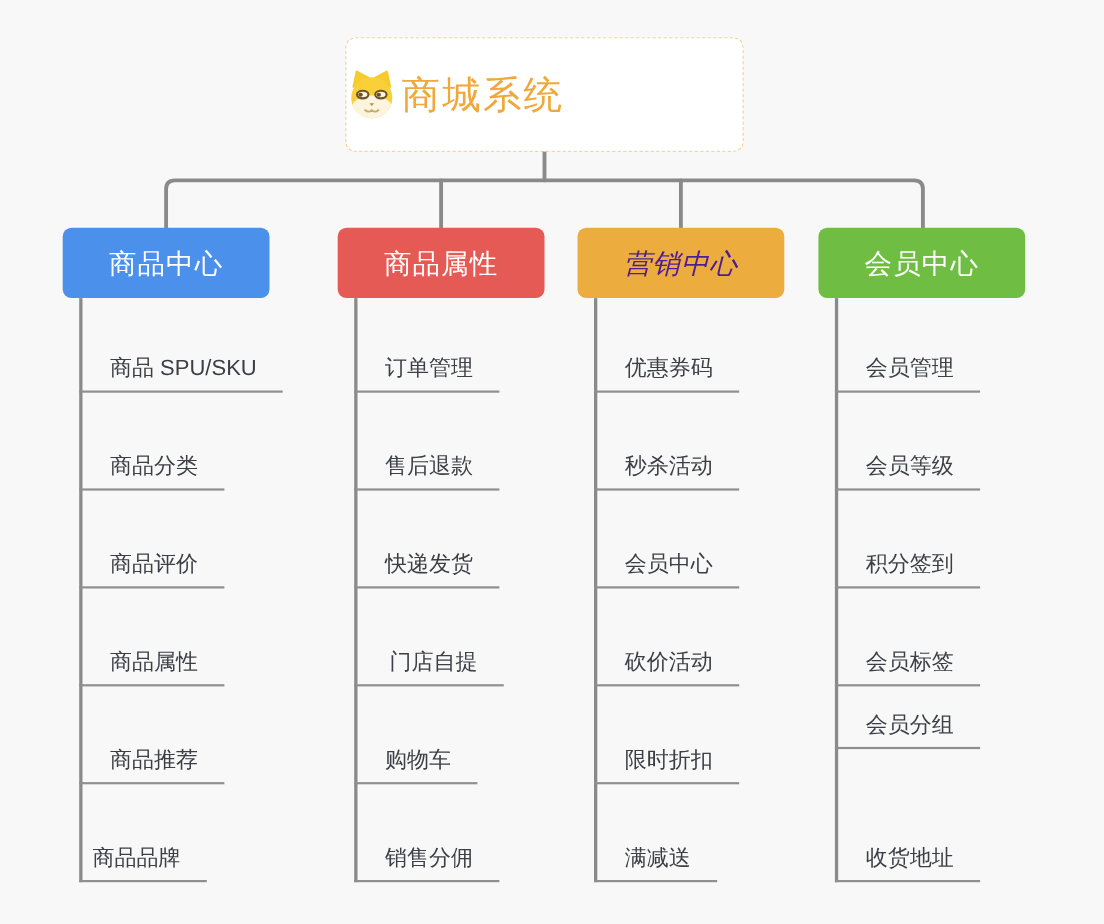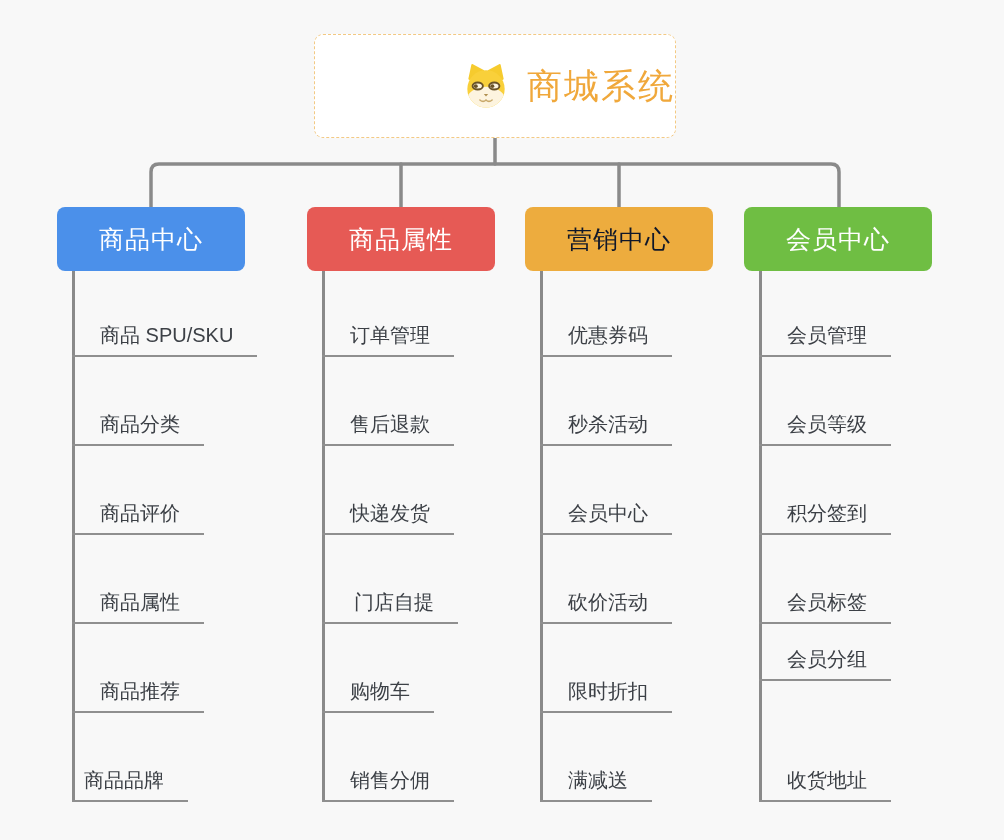--- a/index.html
+++ b/index.html
@@ -16,22 +16,22 @@
   svg.connectors{
     position:absolute;left:0;top:0;
     pointer-events:none;
   }
   .root-node{
     position:absolute;
     left:314px;top:34px;width:362px;height:104px;
     background:#FFFFFF;
     border:1px dashed var(--root-border,#F3C983);
     border-radius:9px;
-    display:flex;align-items:center;justify-content:flex-end;
-    gap:18px;
+    display:flex;align-items:center;justify-content:flex-start;
+    gap:4px;
     box-sizing:border-box;
   }
   .root-title{
     font-size:35px;
     letter-spacing:2px;
     font-weight:500;
     color:var(--root-text,#F0A83B);
     white-space:nowrap;
   }
   .doge{width:46px;height:46px;display:inline-flex;}
@@ -106,21 +106,21 @@
       <div class="leaf" style="left: 72px; top: 681px;">商品推荐</div>
       <div class="leaf" style="left: 72px; top: 770px; padding-left: 12px;">商品品牌</div>
       <div class="branch-box" style="left: 307px; background: rgb(230, 90, 85); color: rgb(255, 255, 255);">商品属性</div>
       <div class="trunk" style="left: 321.5px; top: 271px; height: 531px;"></div>
       <div class="leaf" style="left: 322px; top: 325px;">订单管理</div>
       <div class="leaf" style="left: 322px; top: 414px;">售后退款</div>
       <div class="leaf" style="left: 322px; top: 503px;">快递发货</div>
       <div class="leaf" style="left: 322px; top: 592px; padding-left: 32px;">门店自提</div>
       <div class="leaf" style="left: 322px; top: 681px;">购物车</div>
       <div class="leaf" style="left: 322px; top: 770px;">销售分佣</div>
-      <div class="branch-box" style="left: 525px; background: rgb(237, 172, 62); color: #0f172a;">营销中心</div>
+      <div class="branch-box" style="left: 525px; background: rgb(237, 172, 62); color: #4c1d95; font-style: italic;">营销中心</div>
       <div class="trunk" style="left: 539.5px; top: 271px; height: 531px;"></div>
       <div class="leaf" style="left: 540px; top: 325px;">优惠券码</div>
       <div class="leaf" style="left: 540px; top: 414px;">秒杀活动</div>
       <div class="leaf" style="left: 540px; top: 503px;">会员中心</div>
       <div class="leaf" style="left: 540px; top: 592px;">砍价活动</div>
       <div class="leaf" style="left: 540px; top: 681px;">限时折扣</div>
       <div class="leaf" style="left: 540px; top: 770px;">满减送</div>
       <div class="branch-box" style="left: 744px; background: rgb(111, 190, 67); color: rgb(255, 255, 255);">会员中心</div>
       <div class="trunk" style="left: 758.5px; top: 271px; height: 531px;"></div>
       <div class="leaf" style="left: 759px; top: 325px;">会员管理</div>

